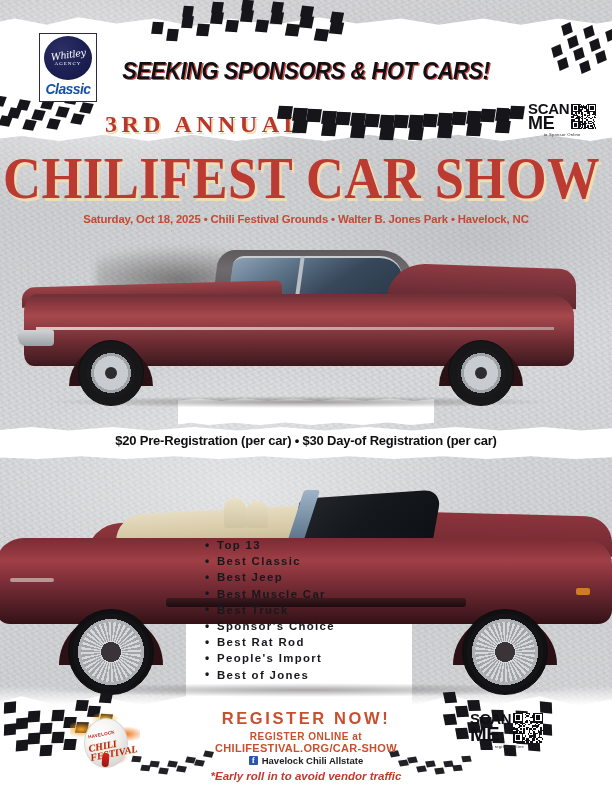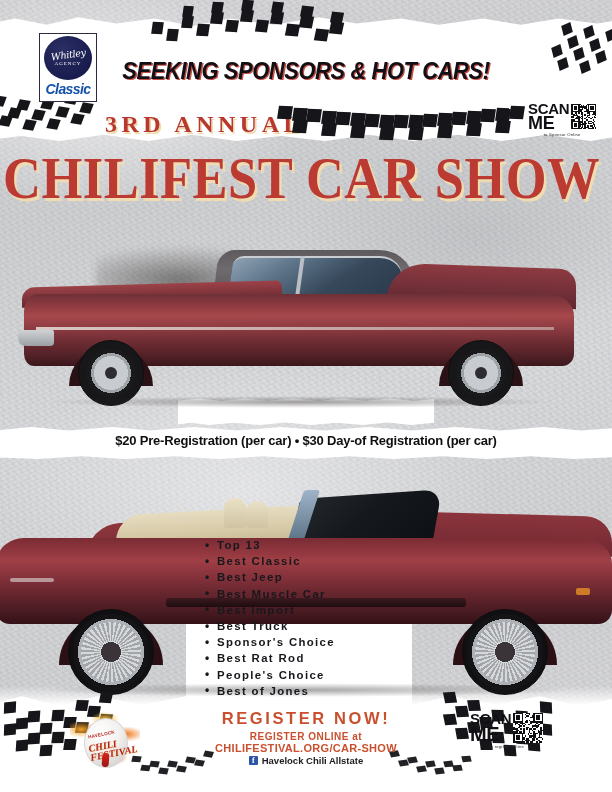--- a/index.html
+++ b/index.html
@@ -1184,52 +1184,53 @@
           <i style="background: rgb(16, 16, 20);"></i>
           <i style="background: rgb(255, 255, 255);"></i>
           <i style="background: rgb(16, 16, 20);"></i>
         </div>
     </div>
     <div class="scanme-sub">to Sponsor Online</div>
   </div>
 
   <div class="big-title">CHILIFEST CAR SHOW 2025</div>
 
+  <div class="date-line">Saturday, Oct 18, 2025 • Chili Festival Grounds • Walter B. Jones Park • Havelock, NC</div>
 
 
   <div class="price-text">$20 Pre-Registration (per car)  • $30 Day-of Registration (per car)</div>
 
   <ul class="awards-list" id="awards-list">
       <li>Top 13</li>
       <li>Best Classic</li>
       <li>Best Jeep</li>
       <li>Best Muscle Car</li>
-      <li>Best Import</li>
       <li>Best Truck</li>
       <li>Sponsor's Choice</li>
       <li>Best Rat Rod</li>
-      <li>People's Choice</li>
+      <li>People's Import</li>
       <li>Best of Jones</li>
     </ul>
 
   <div class="chili-logo">
     <div class="chili-flame"></div>
     <div class="chili-ball"></div>
     <div class="chili-txt1">HAVELOCK</div>
     <div class="chili-txt2">CHILI FESTIVAL</div>
     <div class="chili-pepper"></div>
   </div>
 
   <div class="register-now">REGISTER NOW!</div>
   <div class="register-online">REGISTER ONLINE at</div>
   <div class="register-url">CHILIFESTIVAL.ORG/CAR-SHOW</div>
   <div class="fb-line">
     <span class="fb-icon">f</span>
     <span class="fb-text">Havelock Chili Allstate</span>
   </div>
+  <div class="early-roll">*Early roll in to avoid vendor traffic</div>
 
   <div class="scanme" style="left:470px; top:712px;">
     <div class="scanme-row">
       <div>
         <div class="scanme-text">SCAN</div>
         <div class="scanme-text" style="font-size:20px;line-height:18px;">ME</div>
       </div>
       <div class="qr qr-bot" style="width: 30px; height: 30px; grid-template-columns: repeat(21, 1fr); grid-template-rows: repeat(21, 1fr);">
           <i style="background: rgb(16, 16, 20);"></i>
           <i style="background: rgb(16, 16, 20);"></i>

